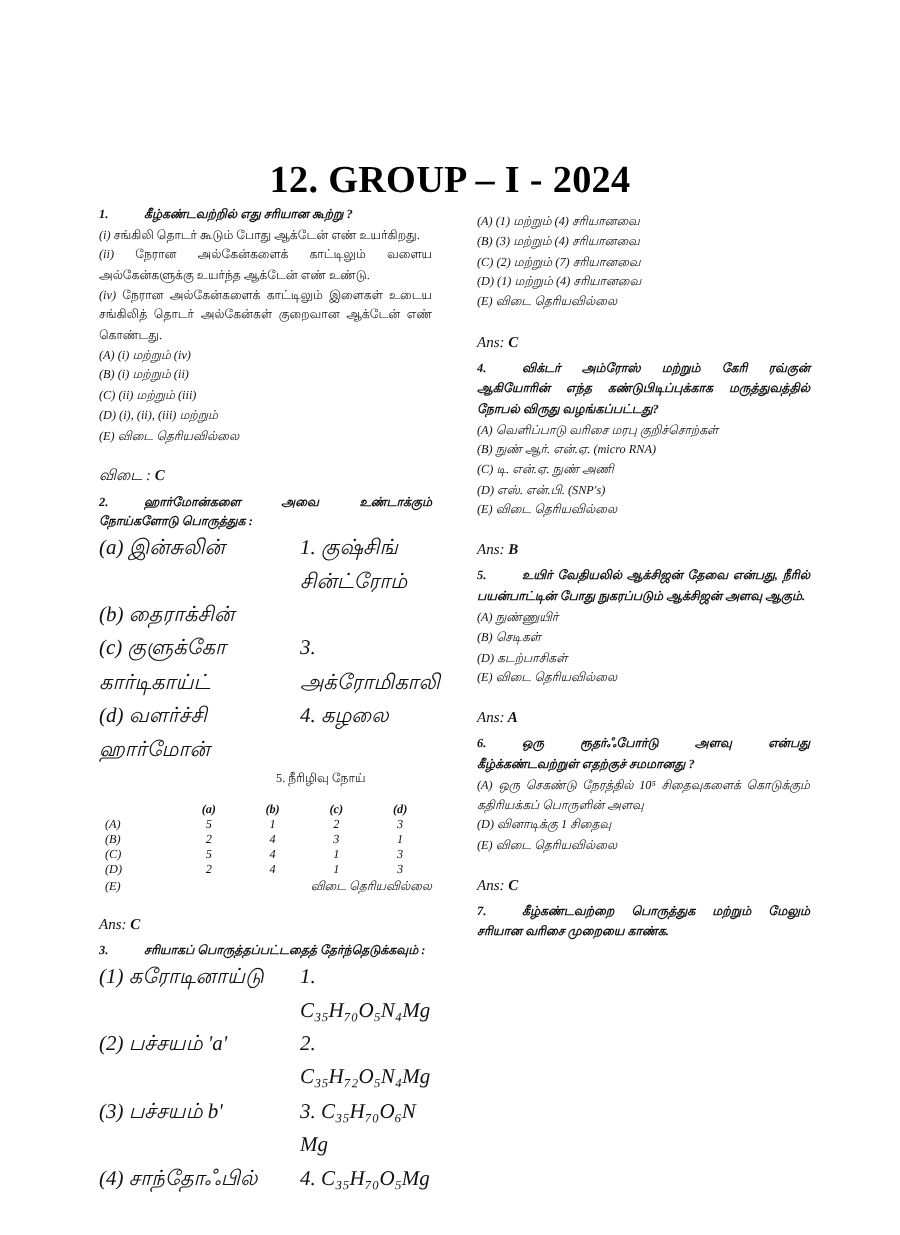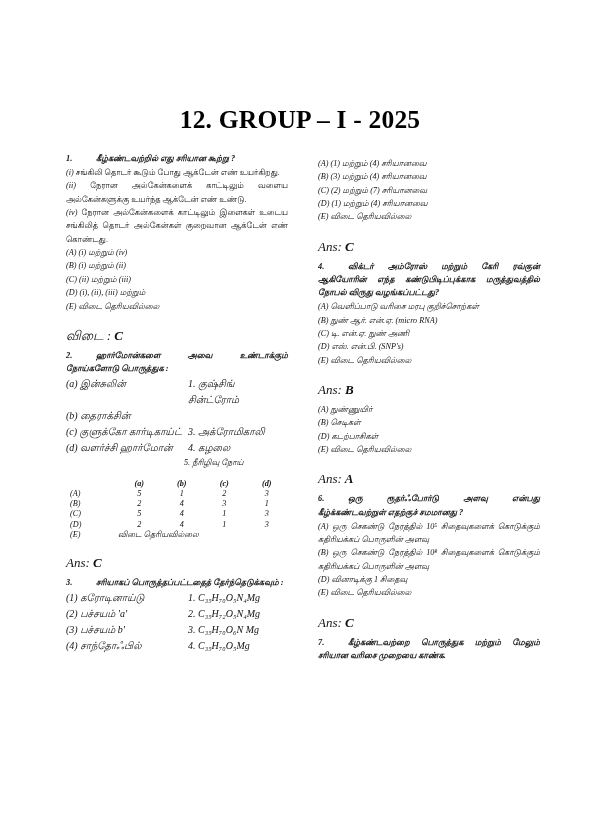--- a/index.html
+++ b/index.html
@@ -26,21 +26,21 @@
     font-family: "Liberation Serif", "DejaVu Serif", serif;
     font-weight: bold;
     font-size: 25.5px;
     letter-spacing: 0.2px;
     margin: 0;
     padding-top: 105px;
     color: #000000;
   }
   .columns {
     position: absolute;
-    top: 152px;
+    top: 136px;
     left: 0;
     right: 0;
     display: flex;
     gap: 30px;
     padding: 0 52px 0 66px;
     box-sizing: border-box;
   }
   .col {
     width: 222px;
     flex: 0 0 222px;
@@ -82,54 +82,54 @@
     text-justify: inter-word;
     margin: 0;
     color: #111;
   }
   .stmt .rn {
     font-style: italic;
   }
   .ans {
     font-style: italic;
     font-weight: bold;
-    font-size: 13px;
+    font-size: 10px;
     line-height: 1.6;
     margin: 13px 0 2px 0;
     color: #111;
   }
   .ans .ans-label {
     font-weight: normal;
     font-style: italic;
   }
 
   
   .match-row {
     display: flex;
-    font-size: 10px;
+    font-size: 14px;
     line-height: 1.6;
     color: #111;
     margin: 0;
+    gap: 12px;
   }
   .match-left {
     flex: 0 0 118px;
     font-style: italic;
     padding-right: 4px;
   }
   .match-right {
     flex: 1 1 auto;
     font-style: italic;
   }
   .match-right.formula {
     font-family: "Liberation Serif", "DejaVu Serif", serif;
   }
   .match-cont {
     font-size: 8.2px;
     line-height: 1.6;
-    font-style: italic;
     color: #111;
     margin: 0;
   }
   .match-cont.indent-right {
     padding-left: 118px;
   }
 
   
   .grid {
     margin: 9px 0 0 0;
@@ -148,29 +148,29 @@
   .grid th {
     font-weight: bold;
   }
   .grid .rowlab {
     text-align: left;
     width: 40px;
     padding-left: 4px;
   }
   .grid .cell { width: 36px; }
   .grid .wide {
-    text-align: left;
+    text-align: right;
   }
 </style>
 </head>
 <body>
 
 <div class="page">
 
-  <h1 class="doc-title">12. GROUP – I - 2025</h1>
+  <h1 class="doc-title">12. GROUP – I - 2024</h1>
 
   <div class="columns">
 
     <div class="col col-left">
 
       <div>
         <p class="q-head">
           <span class="qnum">1.</span><span>கீழ்கண்டவற்றில் எது சரியான கூற்று ?</span>
         </p>
         <p class="stmt">
@@ -319,36 +319,38 @@
         <p class="opt">(C) டி. என்.ஏ. நுண் அணி</p>
         <p class="opt">(D) எஸ். என்.பி. (SNP's)</p>
         <p class="opt">(E) விடை தெரியவில்லை</p>
         <p class="ans">
           <span class="ans-label">Ans:</span>
           <span>B</span>
         </p>
       </div>
 
       <div>
+        <p class="q-head">
+          <span class="qnum">5.</span><span>உயிர் வேதியலில் ஆக்சிஜன் தேவை என்பது, நீரில் பயன்பாட்டின் போது நுகரப்படும் ஆக்சிஜன் அளவு ஆகும்.</span>
+        </p>
         <p class="opt">(A) நுண்ணுயிர்</p>
         <p class="opt">(B) செடிகள்</p>
         <p class="opt">(D) கடற்பாசிகள்</p>
         <p class="opt">(E) விடை தெரியவில்லை</p>
         <p class="ans">
           <span class="ans-label">Ans:</span>
           <span>A</span>
         </p>
       </div>
 
       <div>
         <p class="q-head">
           <span class="qnum">6.</span><span>ஒரு ரூதர்ஃபோர்டு அளவு என்பது கீழ்க்கண்டவற்றுள் எதற்குச் சமமானது ?</span>
         </p>
         <p class="opt">(A) ஒரு செகண்டு நேரத்தில் 10⁵ சிதைவுகளைக் கொடுக்கும் கதிரியக்கப் பொருளின் அளவு</p>
-        <p class="opt">(B) ஒரு செகண்டு நேரத்தில் 10⁸ சிதைவுகளைக் கொடுக்கும் கதிரியக்கப் பொருளின் அளவு</p>
         <p class="opt">(D) வினாடிக்கு 1 சிதைவு</p>
         <p class="opt">(E) விடை தெரியவில்லை</p>
         <p class="ans">
           <span class="ans-label">Ans:</span>
           <span>C</span>
         </p>
       </div>
 
       <div>
         <p class="q-head">

